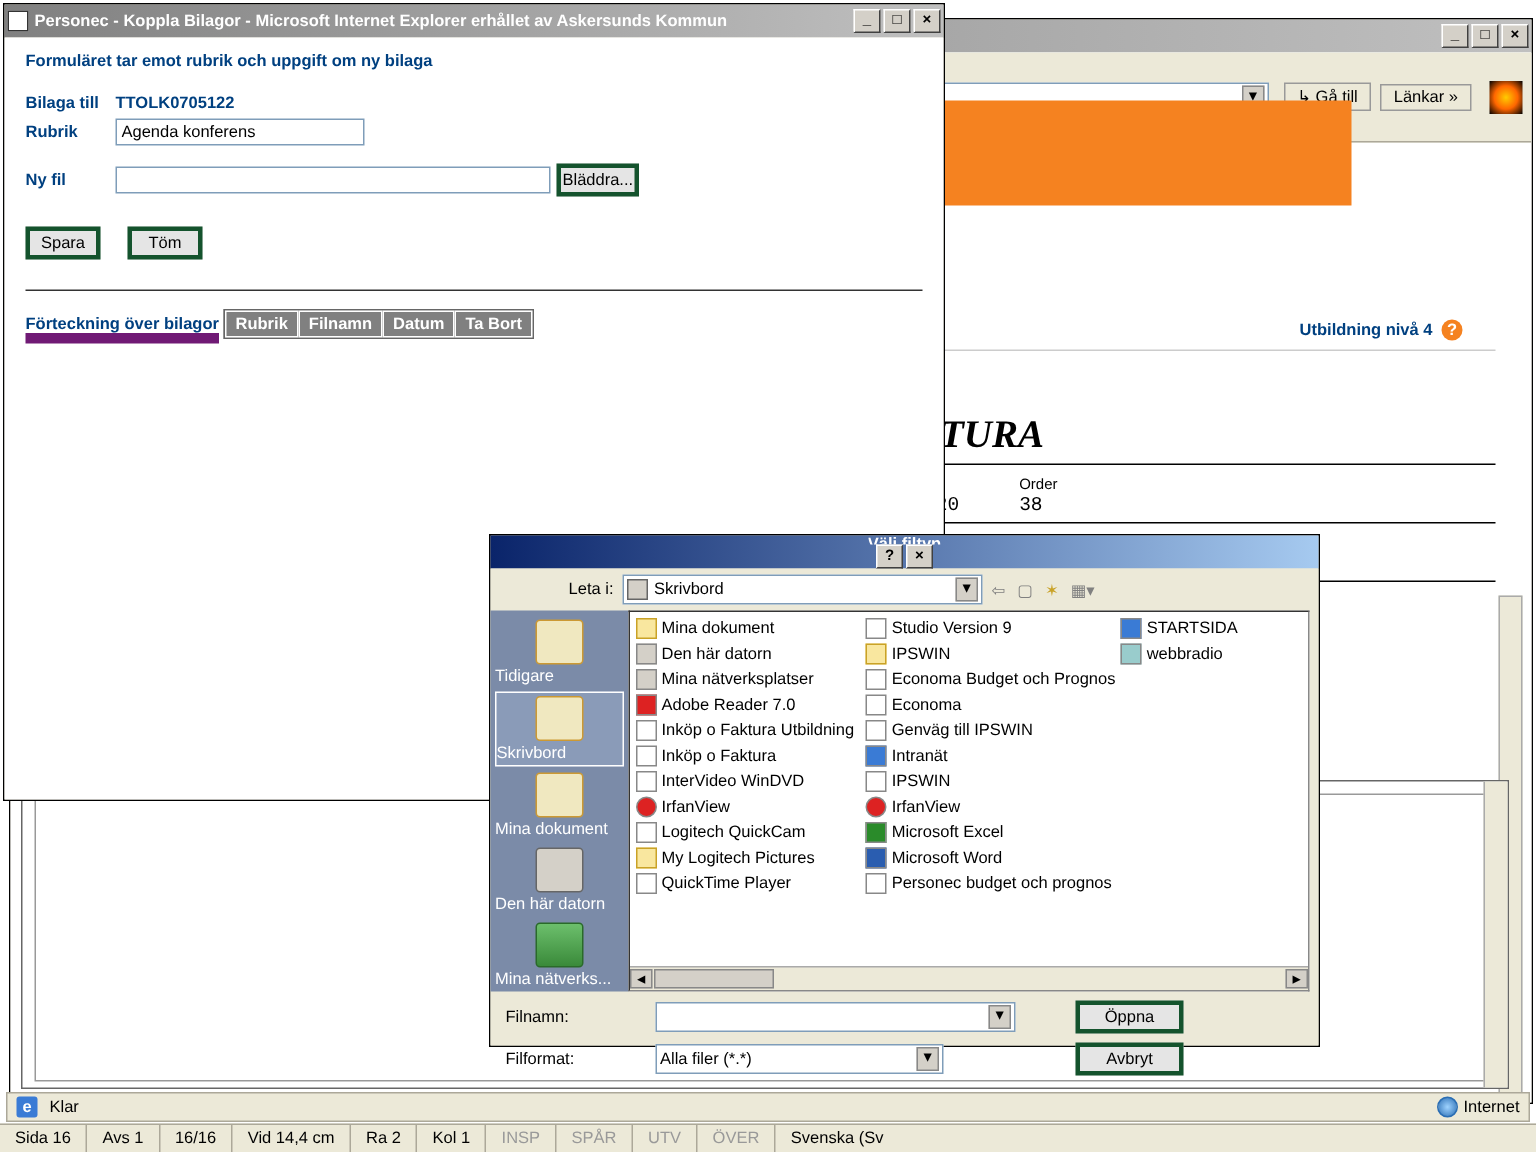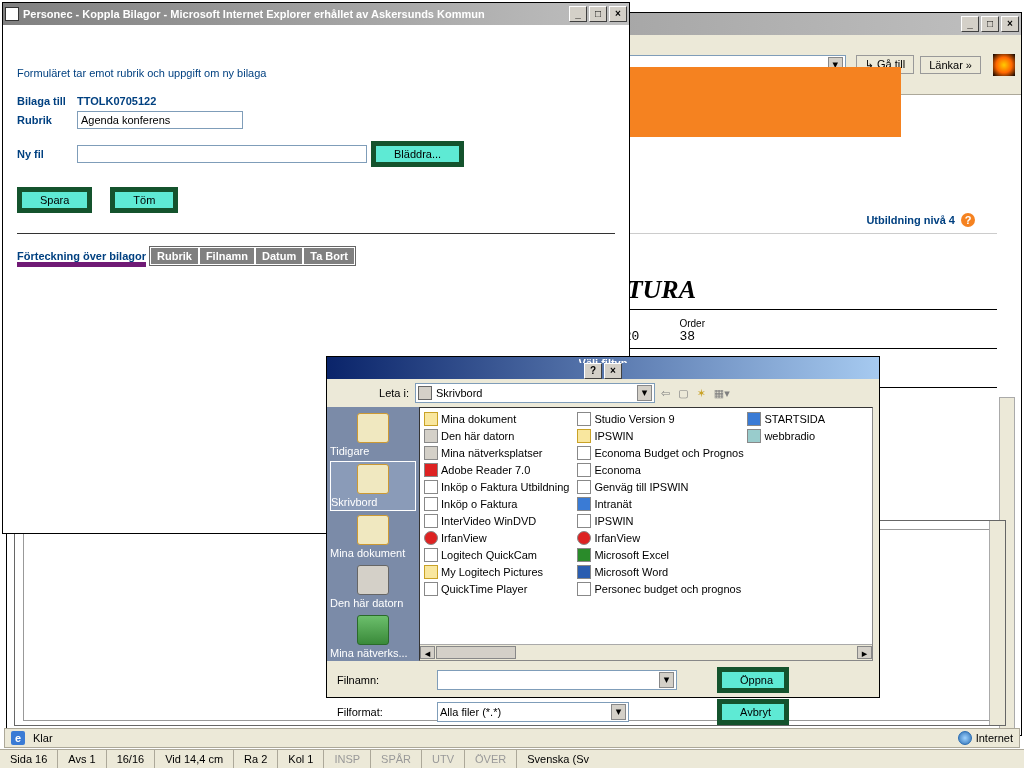--- a/index.html
+++ b/index.html
@@ -30,28 +30,28 @@
 .faktura-box { position:absolute; top:240px; right:24px; width:420px; height:120px; background:#fff; }
 .faktura-title { font-size:26px; font-weight:bold; font-style:italic; font-family: "Times New Roman", serif; }
 .sell { position:absolute; top:250px; left:600px; font-size:42px; font-style:italic; font-family:"Times New Roman",serif; }
 .pm { position:absolute; top:296px; left:670px; font-family:"Courier New",monospace; font-size:16px;}
 .invoice-labels { font-size:10px; margin-top:4px;}
 .invoice-vals { font-family:"Courier New",monospace; font-size:13px;}
 
 
 #win-ie1 { left:2px; top:2px; width:628px; height:532px; z-index:5;}
 #win-ie1 .body { background:#fff; height:calc(100% - 22px); padding:10px 14px; position:relative; color:#000;}
-.form-header { color:#004080; font-weight:normal; margin-bottom:16px;margin-top:32px;}
+.form-header { color:#004080; font-weight:bold; margin-bottom:16px;}
 .form-row { display:flex; margin:4px 0; align-items:center;}
 .form-label { width:60px; color:#004080; font-weight:bold;}
 .form-val { color:#004080; font-weight:bold;}
 .text-input { border:1px solid #7f9db9; height:18px; padding:1px 3px; background:#fff;}
-.btn { background:#5eead4; border:5px solid #14532d; padding:2px 18px; min-width:50px;}
+.btn { background:#e5e5e5; border:3px solid #14532d; padding:2px 1px; min-width:50px;}
 hr.sep { border:0; border-top:1px solid #333; margin:20px 0 12px;}
-.subhdr { color:#004080; font-weight:bold; margin-bottom:20px; border-bottom:5px solid #701a75; display:inline-block;}
+.subhdr { color:#004080; font-weight:bold; margin-bottom:20px; border-bottom:7px solid #701a75; display:inline-block;}
 .mini-table { border:1px solid #666; display:inline-flex; background:#808080;}
 .mini-table div { border:1px solid #fff; background:#808080; color:#fff; padding:2px 6px; font-weight:bold;}
 
 
 #dlg { left:326px; top:356px; width:554px; height:342px; z-index:10;}
 #dlg .titlebar { background: linear-gradient(to right, #0a246a, #a6caf0); flex-direction: column;}
 #dlg .dlgbody { background:#ece9d8; height:calc(100% - 22px); display:flex; flex-direction:column;}
 .dlg-top { height:28px; display:flex; align-items:center; padding:4px 8px; gap:6px;}
 .dlg-top label { text-align:right; width:74px;}
 .combo { background:#fff; border:1px solid #7f9db9; height:20px; flex:0 0 240px; display:flex; align-items:center; padding:0 2px;}

